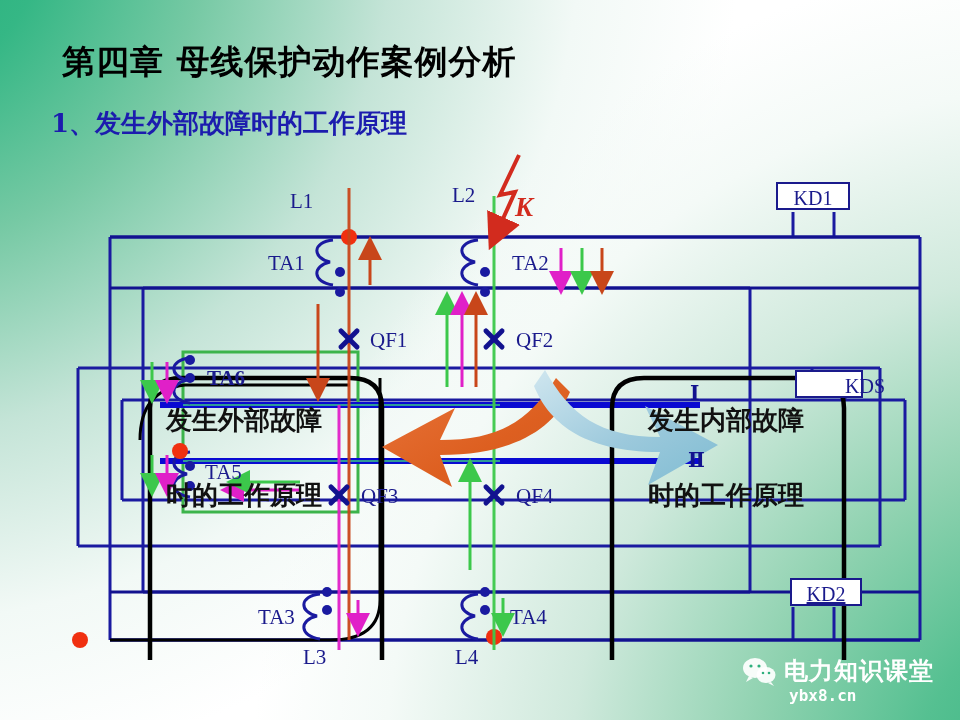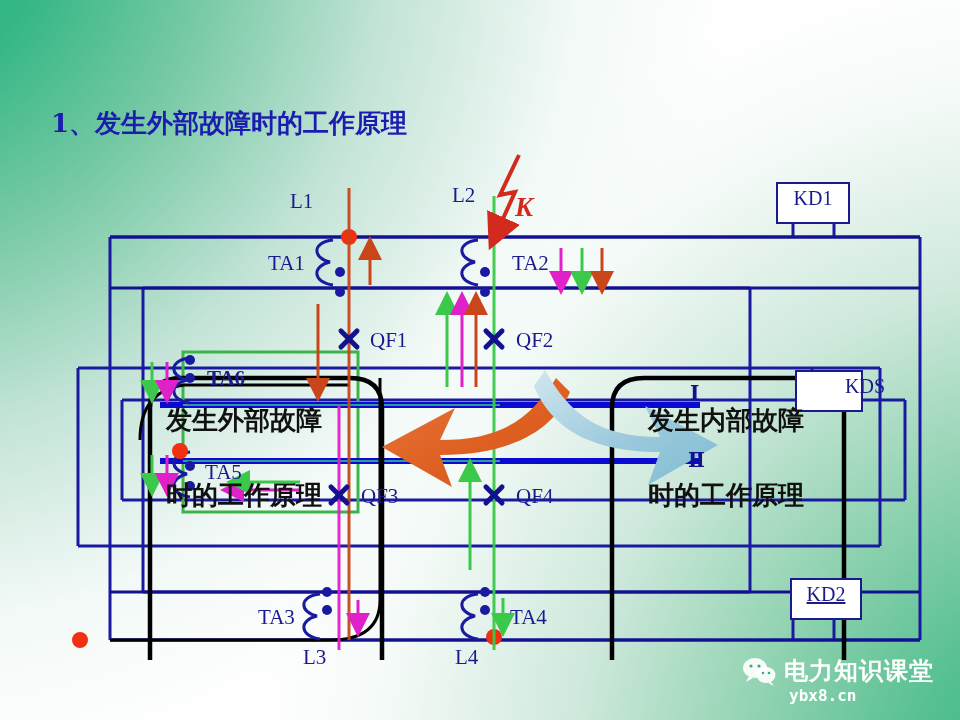--- a/index.html
+++ b/index.html
@@ -68,21 +68,21 @@
 
   .kdbox{
     position:absolute;
     border:2px solid #1a1a8c;
     background:#ffffff;
     color:#1a1a8c;
     font-family:"Liberation Serif","DejaVu Serif",serif;
     font-size:20px;
     text-align:center;
     line-height:28px;
-    height:42px;
+    height:28px;
     box-sizing:border-box;
   }
 
   #watermark{
     position:absolute;
     left:742px;top:655px;
     display:flex;align-items:center;gap:8px;
   }
   #wm-text{
     font-family:"DejaVu Sans","Liberation Sans",sans-serif;
@@ -284,20 +284,21 @@
 
     <g>
       <path d="M556,378 C530,420 500,440 440,440 L455,408 L382,447 L452,487 L440,455 C520,455 556,424 570,392 Z" fill="url(#gradOrange)"></path>
     </g>
     <g>
       <path d="M545,370 C570,415 600,437 660,437 L645,406 L718,445 L648,485 L660,452 C580,452 548,420 534,386 Z" fill="url(#gradBlue)"></path>
     </g>
 
   </svg>
 
+  <div class="title-cn" id="page-title">第四章    母线保护动作案例分析</div>
   <div id="subtitle">1、发生外部故障时的工作原理</div>
 
   <div class="lbl big" style="left:290px;top:189px;">L1</div>
   <div class="lbl big" style="left:452px;top:183px;">L2</div>
   <div class="lbl big" style="left:303px;top:645px;">L3</div>
   <div class="lbl big" style="left:455px;top:645px;">L4</div>
 
   <div class="lbl big" style="left:268px;top:251px;">TA1</div>
   <div class="lbl big" style="left:512px;top:251px;">TA2</div>
   <div class="lbl big" style="left:258px;top:605px;">TA3</div>

